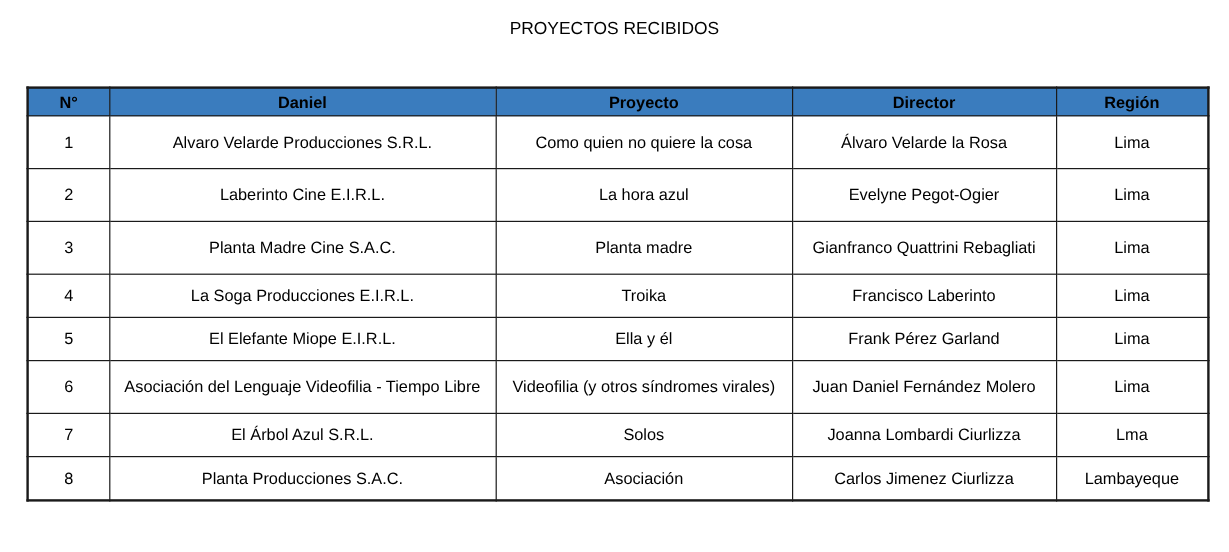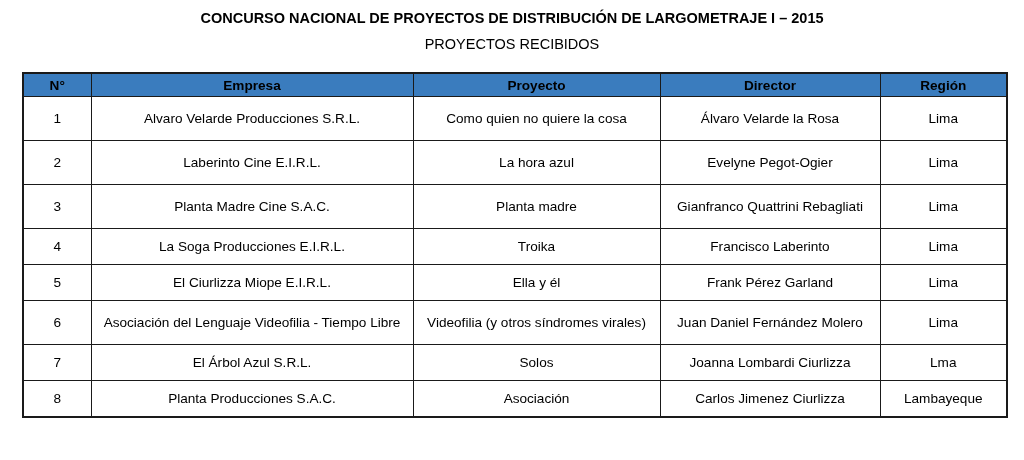--- a/index.html
+++ b/index.html
@@ -90,37 +90,36 @@
 
   tr.r-tall td { height: 43px; }
   tr.r-short td { height: 35px; }
 </style>
 </head>
 <body>
 
 <div class="page">
 
   <div class="titles">
-    <div class="title-main">CONCURSO NACIONAL DE PROYECTOS DE DISTRIBUCIÓN DE LARGOMETRAJE I – 2015</div>
     <div class="title-sub">PROYECTOS RECIBIDOS</div>
   </div>
 
   <div class="table-wrap">
     <table class="proyectos">
       <colgroup>
         <col class="c-num">
         <col class="c-emp">
         <col class="c-pro">
         <col class="c-dir">
         <col class="c-reg">
       </colgroup>
       <thead>
         <tr>
           <th>N°</th>
-          <th>Empresa</th>
+          <th>Daniel</th>
           <th>Proyecto</th>
           <th>Director</th>
           <th>Región</th>
         </tr>
       </thead>
       <tbody>
         <tr class="r-tall">
           <td>1</td>
           <td>Alvaro Velarde Producciones S.R.L.</td>
           <td>Como quien no quiere la cosa</td>
@@ -143,21 +142,21 @@
         </tr>
         <tr class="r-short">
           <td>4</td>
           <td>La Soga Producciones E.I.R.L.</td>
           <td>Troika</td>
           <td>Francisco Laberinto</td>
           <td>Lima</td>
         </tr>
         <tr class="r-short">
           <td>5</td>
-          <td>El Ciurlizza Miope E.I.R.L.</td>
+          <td>El Elefante Miope E.I.R.L.</td>
           <td>Ella y él</td>
           <td>Frank Pérez Garland</td>
           <td>Lima</td>
         </tr>
         <tr class="r-tall">
           <td>6</td>
           <td>Asociación del Lenguaje Videofilia - Tiempo Libre</td>
           <td>Videofilia (y otros síndromes virales)</td>
           <td>Juan Daniel Fernández Molero</td>
           <td>Lima</td>

